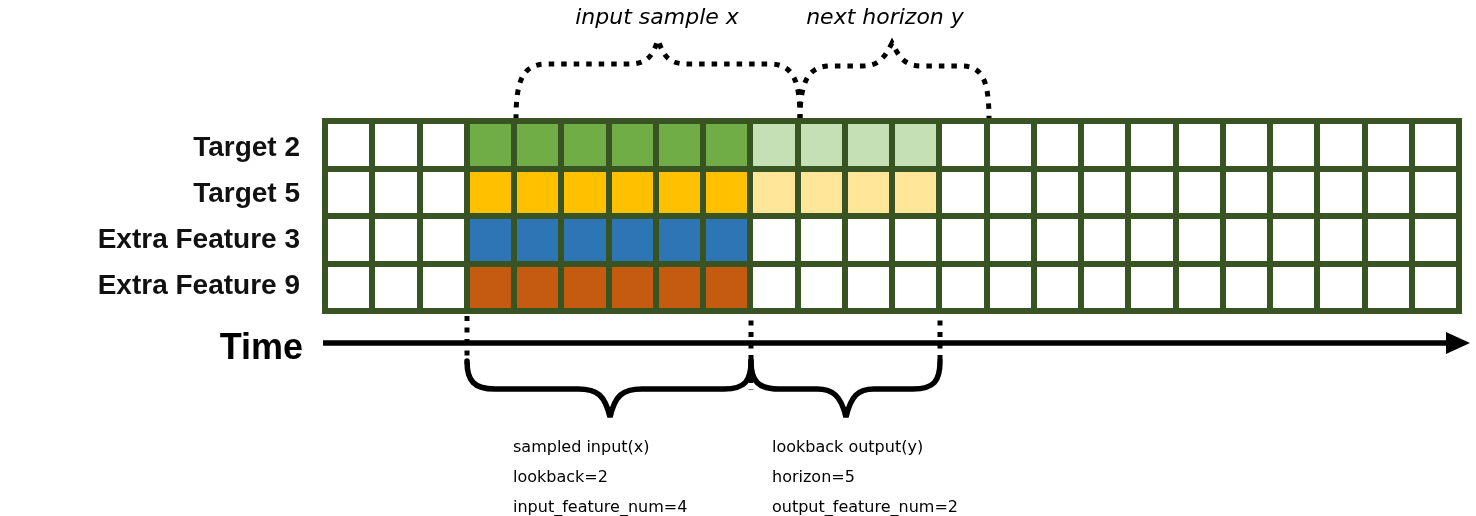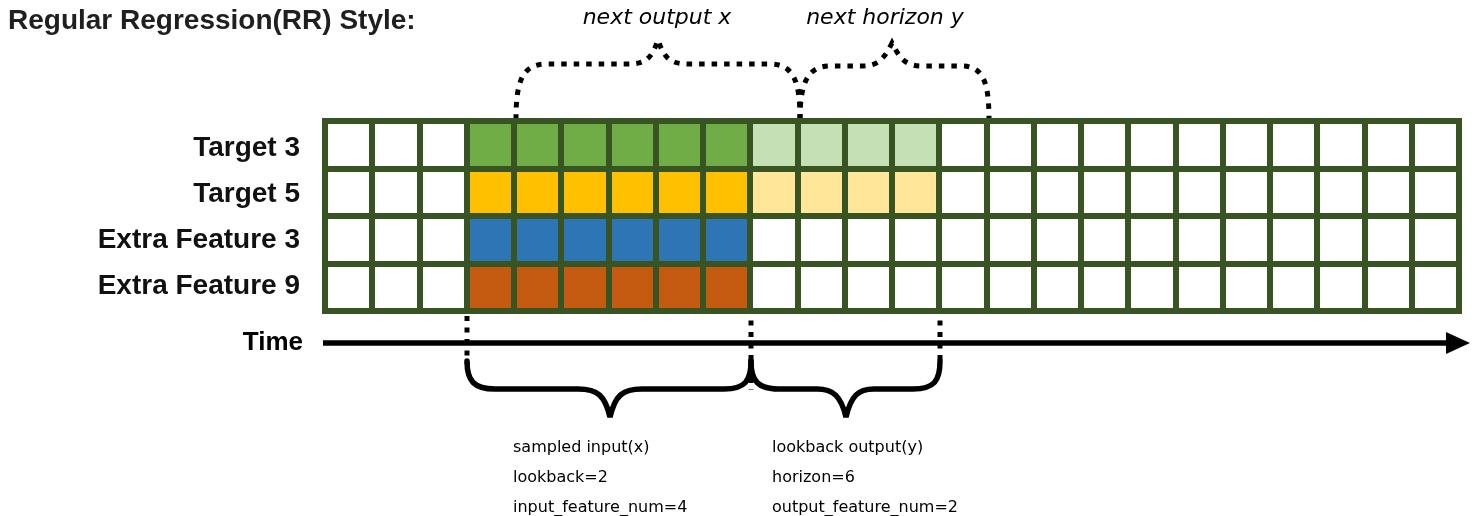--- a/index.html
+++ b/index.html
@@ -12,34 +12,33 @@
   .next-y{left:885px;}
   .overlay{position:absolute;left:0;top:0;pointer-events:none;}
   .row-labels{position:absolute;left:0;top:118px;width:310px;height:196px;
               display:flex;flex-direction:column;box-sizing:border-box;padding:6px 0;}
   .row-labels .row-label{flex:1;display:flex;align-items:center;justify-content:flex-end;
               font-size:28px;font-weight:bold;color:#111;padding-right:10px;white-space:nowrap;}
   .grid{position:absolute;left:322px;top:118px;width:1140px;height:196px;box-sizing:border-box;
         display:grid;grid-template-columns:repeat(24,1fr);grid-auto-rows:1fr;gap:6px;padding:6px;}
   .cell{background:#fff;}
   .time-label{position:absolute;left:203px;top:326px;width:100px;text-align:right;
-              font-size:26px;font-weight:bold;color:#000;}
+              font-size:36px;font-weight:bold;color:#000;}
   .anno-block{position:absolute;top:424px;font-family:"DejaVu Sans",sans-serif;
               font-size:16px;line-height:30px;color:#000;white-space:nowrap;margin-top:8px;}
   .anno-input{left:513px;}
   .anno-output{left:772px;}
 </style>
 </head>
 <body>
 
 <div class="canvas">
 
-  <div class="title">Regular Regression(RR) Style:</div>
 
-  <div class="next-label next-x">next output x</div>
+  <div class="next-label next-x">input sample x</div>
   <div class="next-label next-y">next horizon y</div>
 
   <svg class="overlay" width="1476" height="516" viewBox="0 0 1476 516">
 
     <path d="M516,120 C516,84 521,64 546,64 L628,64 C647,64 652,57 658,40 C664,57 669,64 688,64 L770,64 C795,64 800,84 800,120" fill="none" stroke="#000" stroke-width="5" stroke-dasharray="5.5 7"></path>
 
     <path d="M800,120 C800,84 807,66 830,66 L862,66 C878,66 884,59 892,43 C900,59 906,66 922,66 L962,66 C984,66 989,84 989,120" fill="none" stroke="#000" stroke-width="5" stroke-dasharray="5.5 7"></path>
 
     <path d="M467,316 L467,364" fill="none" stroke="#000" stroke-width="5" stroke-dasharray="5 6.5"></path>
     <path d="M751,217 L751,390" fill="none" stroke="#000" stroke-width="5" stroke-dasharray="5 6.5"></path>
@@ -47,21 +46,21 @@
 
     <line x1="323" y1="343" x2="1448" y2="343" stroke="#000" stroke-width="5.5"></line>
     <polygon points="1446,332 1446,354 1470,343" fill="#000"></polygon>
 
     <path d="M467,361 C467,381 474,389 495,389 L578,389 C598,389 605,396 610,417 C615,396 622,389 642,389 L724,389 C745,389 751,381 751,361" fill="none" stroke="#000" stroke-width="5.5" stroke-linecap="round"></path>
 
     <path d="M751,361 C751,381 758,389 779,389 L817,389 C833,389 841,396 846,417 C851,396 858,389 874,389 L913,389 C934,389 940,381 940,361" fill="none" stroke="#000" stroke-width="5.5" stroke-linecap="round"></path>
   </svg>
 
   <div class="row-labels" id="row-labels">
-      <div class="row-label">Target 3</div>
+      <div class="row-label">Target 2</div>
       <div class="row-label">Target 5</div>
       <div class="row-label">Extra Feature 3</div>
       <div class="row-label">Extra Feature 9</div>
     </div>
 
   <div class="grid" id="grid" style="background: rgb(57, 84, 35);">
       <div class="cell" style="background: rgb(255, 255, 255);"></div>
       <div class="cell" style="background: rgb(255, 255, 255);"></div>
       <div class="cell" style="background: rgb(255, 255, 255);"></div>
       <div class="cell" style="background: rgb(112, 173, 71);"></div>
@@ -162,17 +161,17 @@
   <div class="time-label">Time</div>
 
   <div class="anno-block anno-input">
     <div>sampled input(x)</div>
     <div>lookback=2</div>
     <div>input_feature_num=4</div>
   </div>
 
   <div class="anno-block anno-output">
     <div>lookback output(y)</div>
-    <div>horizon=6</div>
+    <div>horizon=5</div>
     <div>output_feature_num=2</div>
   </div>
 
 </div>
 
 </body></html>

